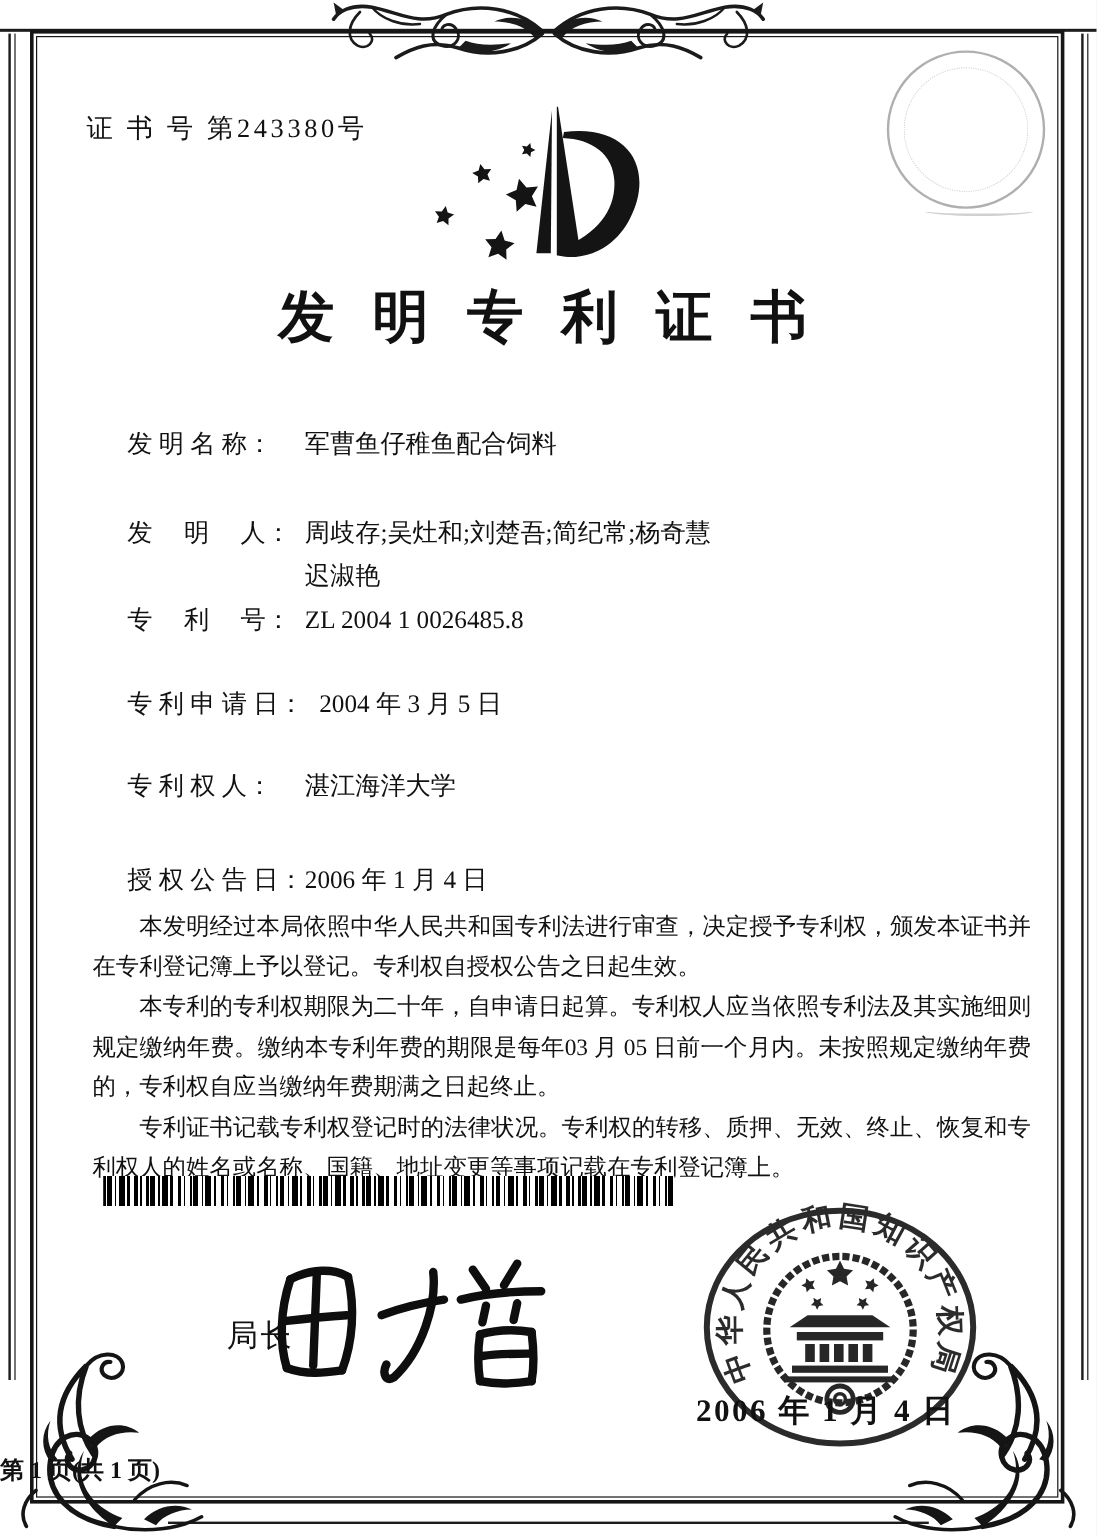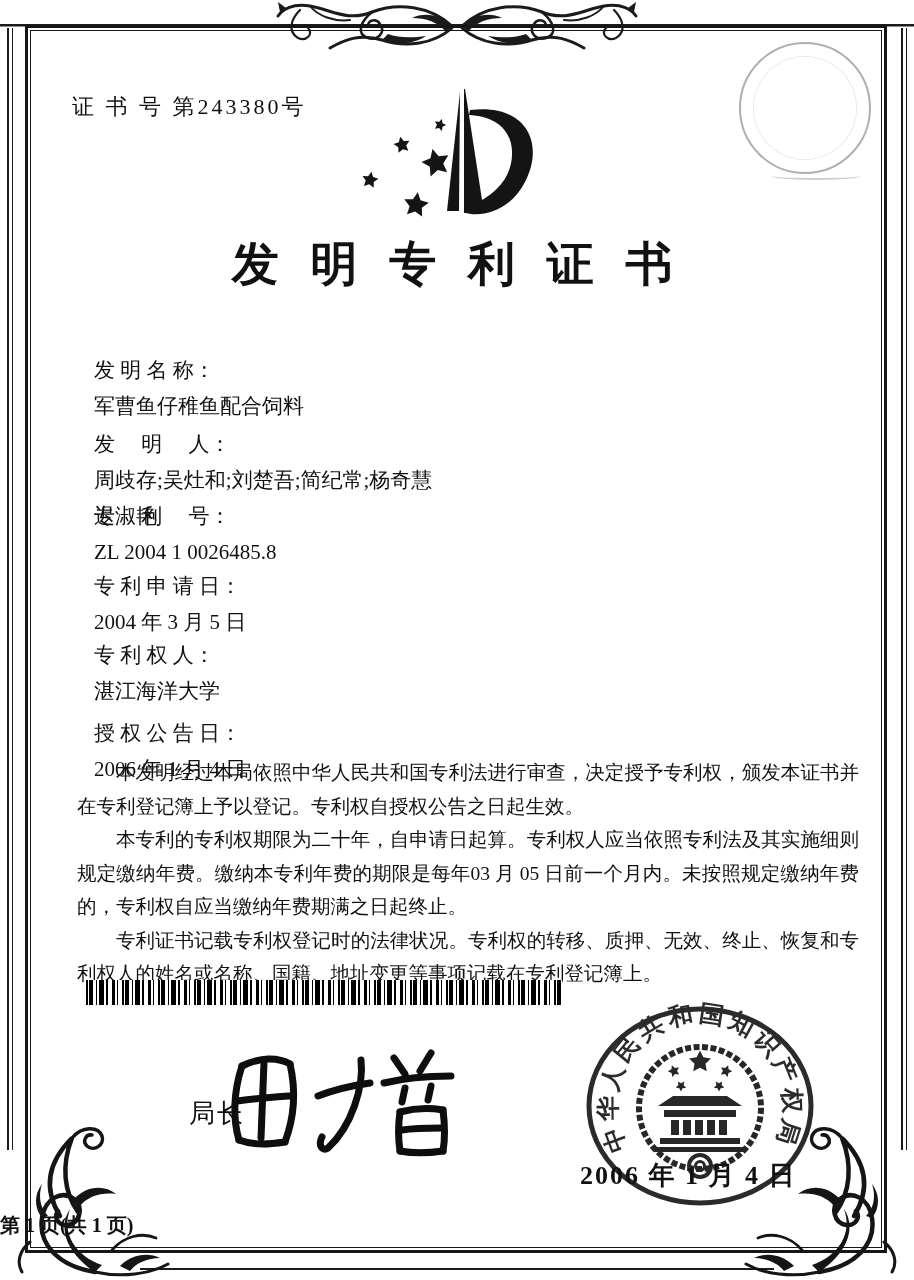--- a/index.html
+++ b/index.html
@@ -47,26 +47,26 @@
   }
   .cert-no{
     position:absolute; left:72px; top:92px; font-size:22px; letter-spacing:3px;
     white-space:pre; font-weight:500;
   }
   .logo{position:absolute; left:352px; top:83px;}
   .title{
     position:absolute; left:0; top:233px; width:100%; text-align:center;
     font-size:47px; font-weight:bold; letter-spacing:10px; white-space:pre;
   }
-  .field-row{position:absolute; left:94px; font-size:21px; display:flex;flex-direction:column;}
+  .field-row{position:absolute; left:106px; font-size:21px; display:flex;}
   .field-label{white-space:pre; display:inline-block; min-width:148px;}
   .field-value{white-space:pre-line; line-height:36px;}
   .field-row .field-label{line-height:36px;}
   .row-1{top:352px;} .row-2{top:426px;} .row-3{top:498px;}
-  .row-4{top:568px;} .row-5{top:637px;} .row-6{top:705px;margin-top:10px;}
+  .row-4{top:568px;gap:12px;} .row-5{top:637px;} .row-6{top:705px;margin-top:10px;}
   .body-text{
     position:absolute; left:77px; top:756px; width:782px;
     font-size:19.5px; line-height:33.5px; text-align:justify;
   }
   .body-text p{margin:0; text-indent:2em;}
   .barcode{
     position:absolute; left:86px; top:980px; width:476px; height:25px;
     background:repeating-linear-gradient(90deg,
       #000 0 2px,#fff 2px 3px,#000 3px 7px,#fff 7px 10px,
       #000 10px 11px,#fff 11px 13px,#000 13px 18px,#fff 18px 20px,

